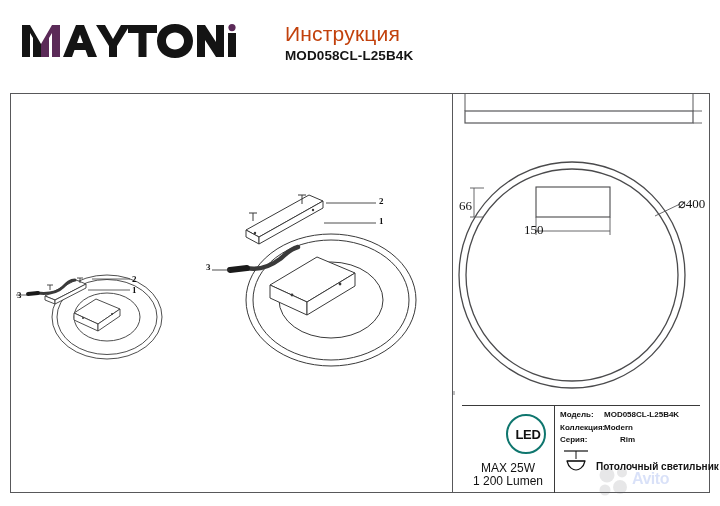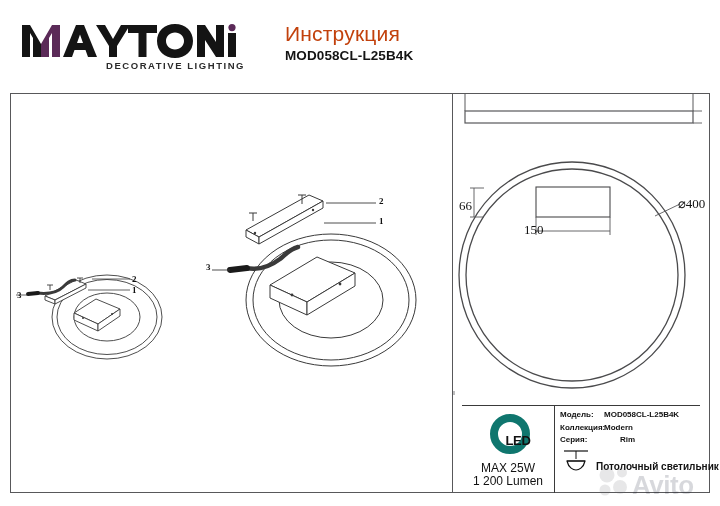--- a/index.html
+++ b/index.html
@@ -105,23 +105,23 @@
     width: 1.2px; height: 87px;
     background: #3a3a3a;
   }
   #led-cell {
     position: absolute;
     left: 462px; top: 406px;
     width: 92px; height: 87px;
   }
   #led-circle {
     position: absolute;
-    left: 28px; top: 8px;
+    left: 44px; top: 8px;
     width: 40px; height: 40px;
-    border: 8px solid #0f766e;
+    border: 2px solid #0f766e;
     border-radius: 50%;
     box-sizing: border-box;
   }
   #led-text {
     position: absolute;
     left: 0; top: 11px;
     width: 40px;
     text-align: center;
     font-size: 13px;
     font-weight: 700;
@@ -195,23 +195,23 @@
   #watermark {
     position: absolute;
     left: 598px; top: 466px;
     width: 118px; height: 34px;
     opacity: 0.16;
     pointer-events: none;
   }
   #watermark-text {
     position: absolute;
     left: 34px; top: 4px;
-    font-size: 26px;
-    font-weight: 700;
-    color: #0f172a;
+    font-size: 16px;
+    font-weight: 700;
+    color: #1d4ed8;
     letter-spacing: -0.5px;
   }
 </style>
 </head>
 <body>
 
 <div id="page">
 
   <div id="header">
 
@@ -230,21 +230,20 @@
 
           <path d="M153,0 C163.5,0 171,7 171,17 C171,27 163.5,34 153,34 C142.5,34 135,27 135,17 C135,7 142.5,0 153,0 Z M153,8.5 C147.8,8.5 144,12.2 144,17 C144,21.8 147.8,25.5 153,25.5 C158.2,25.5 162,21.8 162,17 C162,12.2 158.2,8.5 153,8.5 Z" fill="#141414"></path>
 
           <polygon points="175,33 175,1 183,1 194,18 194,1 202,1 202,33 194,33 183,16 183,33" fill="#141414"></polygon>
 
           <rect x="206" y="9" width="8" height="24" fill="#141414"></rect>
 
           <circle cx="210" cy="3.6" r="3.6" fill="#5b2a58"></circle>
         </svg>
       </div>
-      <div id="logo-tagline">DECORATIVE LIGHTING</div>
     </div>
 
     <div id="title-block">
       <div id="doc-title">Инструкция</div>
       <div id="doc-model">MOD058CL-L25B4K</div>
     </div>
   </div>
 
   <div id="frame"></div>
   <div id="divider-vertical"></div>

